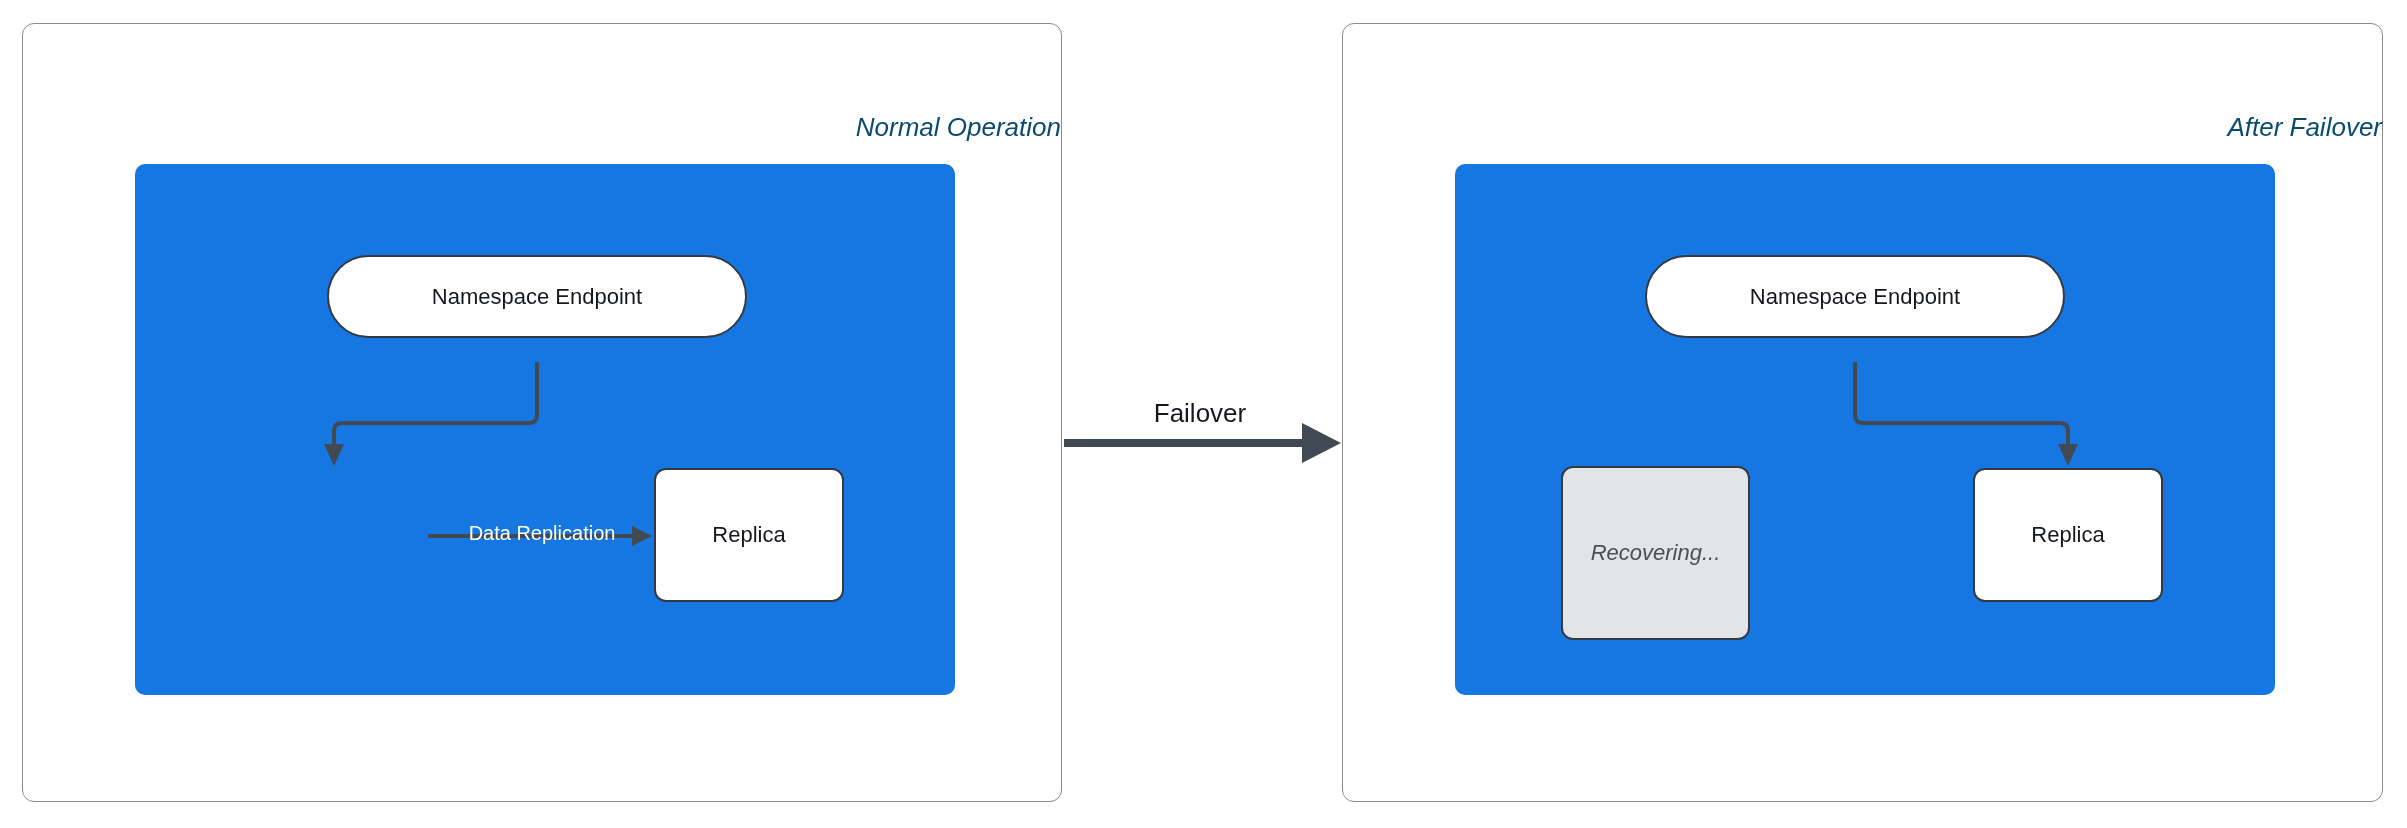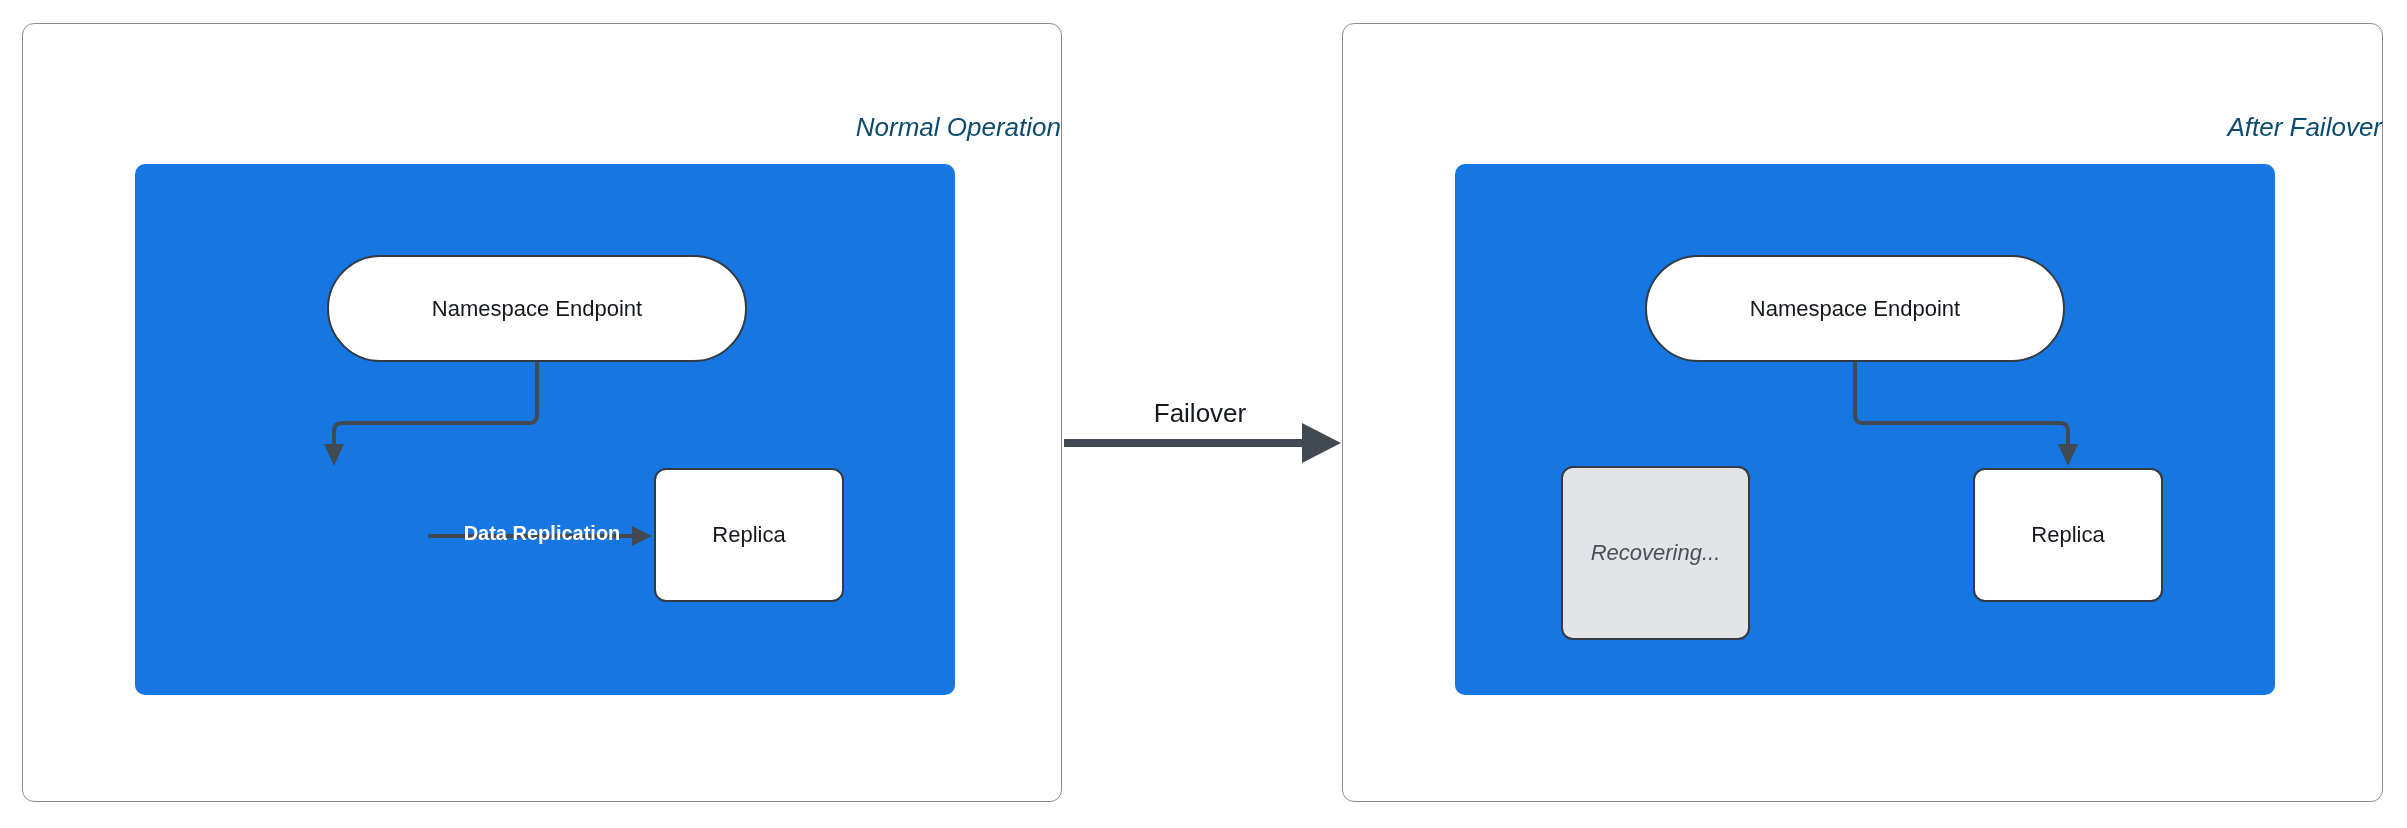--- a/index.html
+++ b/index.html
@@ -24,35 +24,35 @@
   }
   .bluebox-left{left:135px;}
   .bluebox-right{left:1455px;}
   .edges{position:absolute;left:0;top:0;z-index:5;pointer-events:none;}
   .node{
     position:absolute;display:flex;align-items:center;justify-content:center;
     text-align:center;background:#ffffff;color:#15181d;
     border:2.5px solid var(--node-border,#333a42);font-size:22px;line-height:1.35;
     box-sizing:border-box;z-index:10;padding:6px 10px;
   }
-  .pill{width:420px;height:107px;top:255px;border-radius:54px;}
+  .pill{width:420px;height:83px;top:255px;border-radius:54px;}
   .pill-left{left:327px;}
   .pill-right{left:1645px;}
   .rect{border-radius:12px;}
   .node-primary{left:240px;top:468px;width:188px;height:134px;}
   .node-replica-left{left:654px;top:468px;width:190px;height:134px;}
   .node-recovering{
     left:1561px;top:466px;width:189px;height:174px;
     background:var(--recovering-fill,#e2e4e8);color:var(--recovering-text,#4a5057);
     font-style:italic;
   }
   .node-replica-right{left:1973px;top:468px;width:190px;height:134px;}
   .replication-label{
     position:absolute;left:432px;top:522px;width:220px;text-align:center;
-    font-size:20px;font-weight:bold;color:#ffffff;z-index:20;
+    font-size:20px;font-weight:normal;color:#ffffff;z-index:20;
   }
   .failover-label{
     position:absolute;left:1100px;top:398px;width:200px;text-align:center;
     font-size:26px;color:#15181d;z-index:20;
   }
 </style>
 </head>
 <body>
 
 <div class="canvas">

